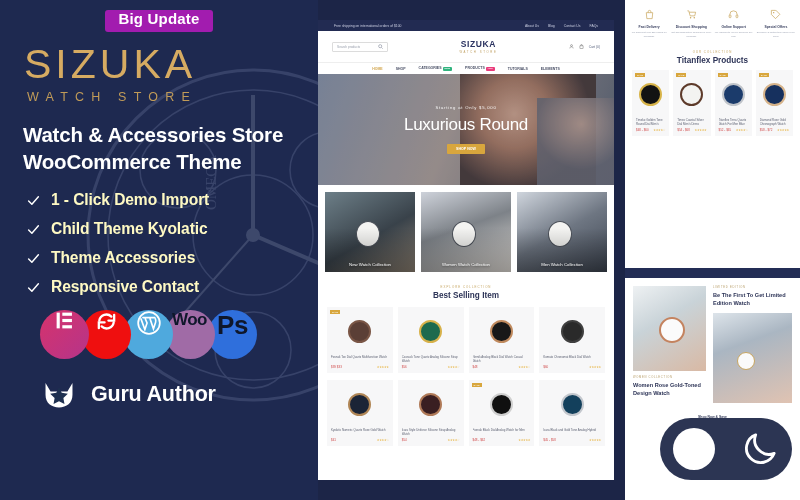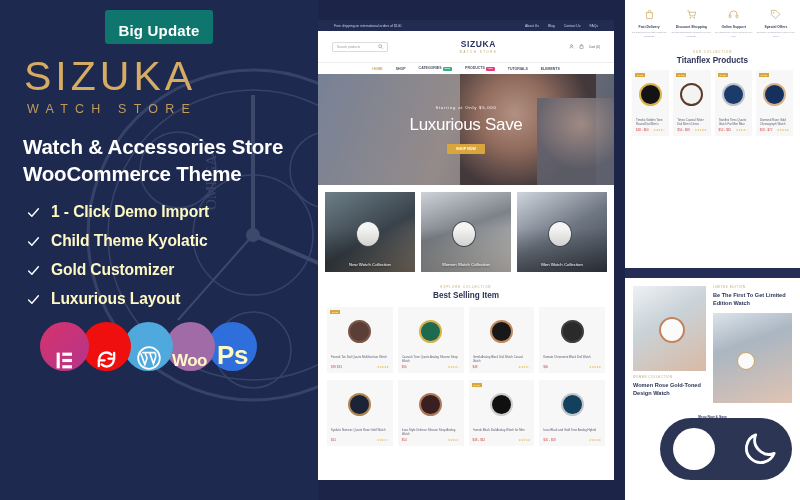--- a/index.html
+++ b/index.html
@@ -18,23 +18,23 @@
   }
   .watch-bg {
     position: absolute; right: -70px; top: 20px; width: 330px; height: 430px;
     opacity: 0.16;
     pointer-events: none;
   }
   .left-inner { position: relative; z-index: 3; padding: 0 18px; }
 
   .badge-row { text-align: center; padding-top: 10px; }
   .big-update {
-    display: inline-block; background: #0f766e; color: #fff;
+    display: inline-block; background: #a21caf; color: #fff;
     font-size: 15px; font-weight: bold; letter-spacing: .2px;
-    padding: 12px 13px 5px; border-radius: 3px;
+    padding: 0 13px 5px; border-radius: 3px;
   }
 
   .logo-wrap { margin-top: 12px; padding-left: 6px; }
   .logo-main {
     font-size: 41px; letter-spacing: 4px; color: #d6ab62;
     font-weight: 400; line-height: 1; font-family: "Liberation Sans", sans-serif;
   }
   .logo-sub {
     font-size: 12.5px; letter-spacing: 7.2px; color: #c19b58;
     margin-top: 5px; padding-left: 3px;
@@ -50,22 +50,22 @@
   .feature-item {
     display: flex; align-items: center; gap: 11px;
     color: #fef9c3; font-size: 15.6px; font-weight: bold; margin-bottom: 11px;
     letter-spacing: -0.1px;
   }
   .check { width: 13px; height: 13px; flex: 0 0 13px; display:block; }
 
   .tech-row { display: flex; margin-top: 14px; padding-left: 22px; }
   .tech-circle {
     width: 49px; height: 49px; border-radius: 50%;
-    display: flex; align-items: flex-end; justify-content: center;
-    margin-right: -7px; color: #fef9c3; position: relative;
+    display: flex; align-items: flex-start; justify-content: center;
+    margin-right: -7px; color: #0f172a; position: relative;
     font-weight: bold;
   }
   .tech-circle.c1 { background: linear-gradient(135deg,#d6336c,#b5348a); z-index:5; }
   .tech-circle.c2 { background: #ef0f0f; z-index:4; }
   .tech-circle.c3 { background: #4fa9dd; z-index:3; }
   .tech-circle.c4 { background: #a06ba6; z-index:2; }
   .tech-circle.c5 { background: #2f6fdc; z-index:1; }
   .ps-text { font-size: 26px; letter-spacing: -.5px; }
   .woo-text { font-size: 17px; letter-spacing: -.5px; margin-left:-2px; }
 
@@ -278,27 +278,27 @@
         <div class="feature-item">
           <svg class="check" viewBox="0 0 16 16">
               <path d="M2 8.5 L6 12.5 L14 3.5" fill="none" stroke="#ffffff" stroke-width="1.8" stroke-linecap="round" stroke-linejoin="round"></path>
             </svg>
           <span>Child Theme Kyolatic</span>
         </div>
         <div class="feature-item">
           <svg class="check" viewBox="0 0 16 16">
               <path d="M2 8.5 L6 12.5 L14 3.5" fill="none" stroke="#ffffff" stroke-width="1.8" stroke-linecap="round" stroke-linejoin="round"></path>
             </svg>
-          <span>Gold Customizer</span>
+          <span>Theme Accessories</span>
         </div>
         <div class="feature-item">
           <svg class="check" viewBox="0 0 16 16">
               <path d="M2 8.5 L6 12.5 L14 3.5" fill="none" stroke="#ffffff" stroke-width="1.8" stroke-linecap="round" stroke-linejoin="round"></path>
             </svg>
-          <span>Luxurious Layout</span>
+          <span>Responsive Contact</span>
         </div>
       </div>
 
       <div class="tech-row">
         <div class="tech-circle c1">
           <svg width="21" height="21" viewBox="0 0 24 24">
               <rect x="3" y="3" width="3.6" height="18" fill="#fff"></rect>
               <rect x="9.5" y="3" width="11" height="3.6" fill="#fff"></rect>
               <rect x="9.5" y="10.2" width="11" height="3.6" fill="#fff"></rect>
               <rect x="9.5" y="17.4" width="11" height="3.6" fill="#fff"></rect>
@@ -317,20 +317,27 @@
             </svg>
         </div>
         <div class="tech-circle c4">
           <span class="woo-text">Woo</span>
         </div>
         <div class="tech-circle c5">
           <span class="ps-text">Ps</span>
         </div>
       </div>
 
+      <div class="author-row">
+        <svg width="38" height="32" viewBox="0 0 44 38">
+          <path d="M6 6 L12 16 L32 16 L38 6 L38 20 C38 30 31 35 22 35 C13 35 6 30 6 20 Z" fill="#ffffff"></path>
+          <path d="M22 11 l3.2 6.6 7.3 1 -5.3 5.1 1.3 7.2 -6.5 -3.4 -6.5 3.4 1.3 -7.2 -5.3 -5.1 7.3 -1 Z" fill="#1e3050"></path>
+        </svg>
+        <span class="author-name">Guru Author</span>
+      </div>
     </div>
   </div>
 
   <div class="center-panel">
 
     <div class="site-topbar">
       <span>Free shipping on international orders of $100</span>
       <span class="links">
         <span>About Us</span>
         <span>Blog</span>
@@ -372,21 +379,21 @@
       <span class="nav-item">TUTORIALS</span>
       <span class="nav-item">ELEMENTS</span>
     </div>
 
     <div class="hero">
       <div class="portrait"></div>
       <div class="portrait2"></div>
       <div class="hero-overlay"></div>
       <div class="hero-txt">
         <div class="hero-sub">Starting at Only $5,000</div>
-        <div class="hero-title">Luxurious Save</div>
+        <div class="hero-title">Luxurious Round</div>
         <div class="hero-btn">SHOP NOW</div>
       </div>
     </div>
 
     <div class="cat-row">
       <div class="cat-card cat1">
         <div class="img"></div>
         <div class="watchface"></div>
         <div class="shade"></div>
         <div class="lbl">New Watch Collection</div>

